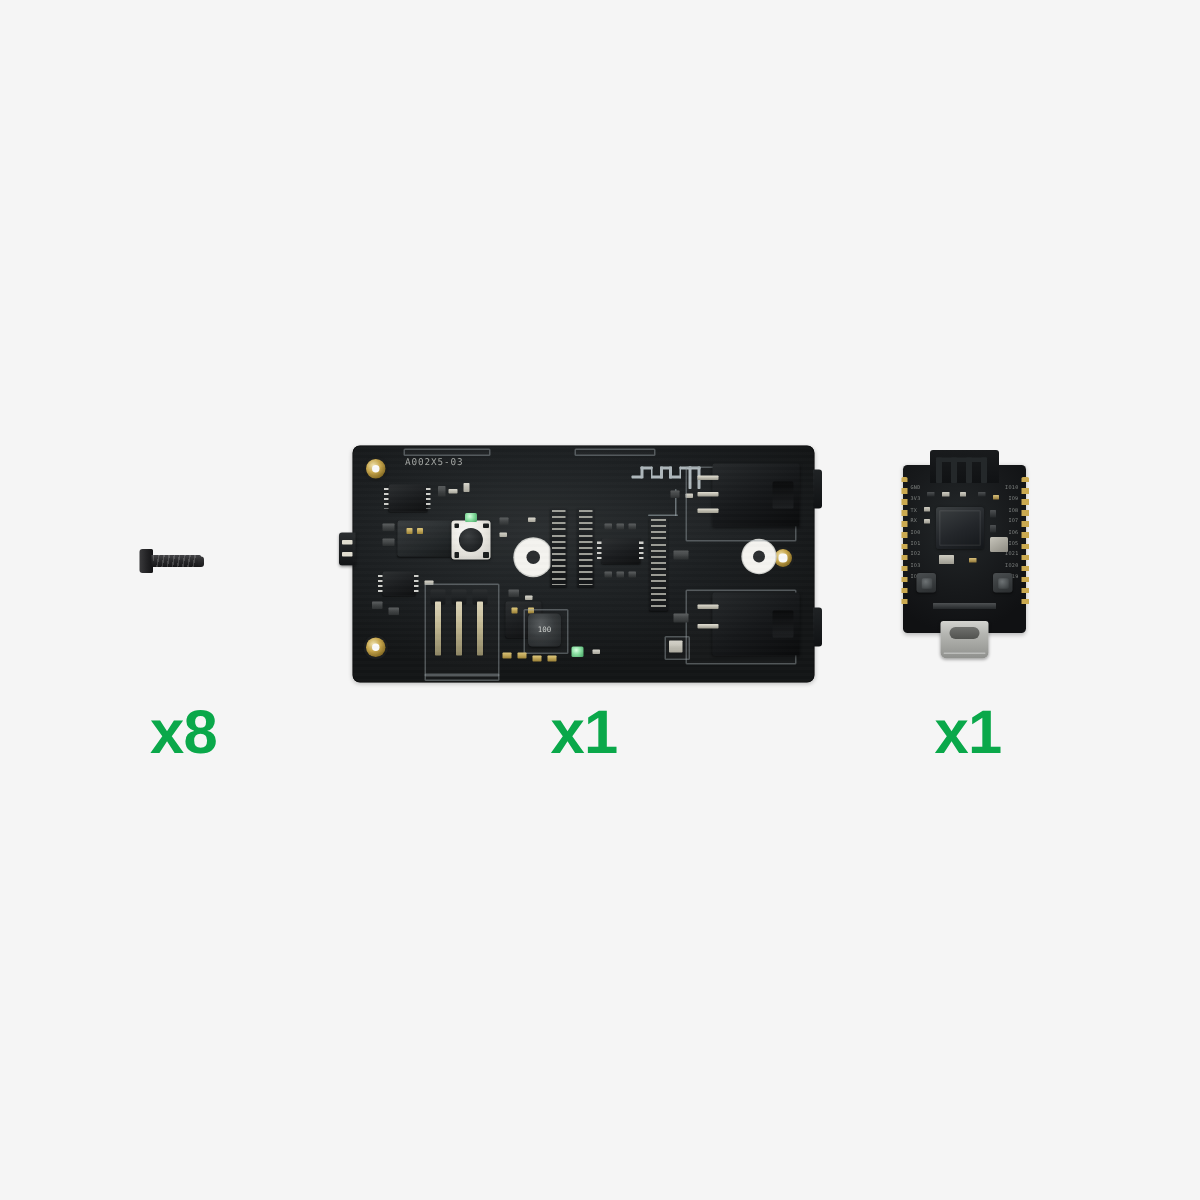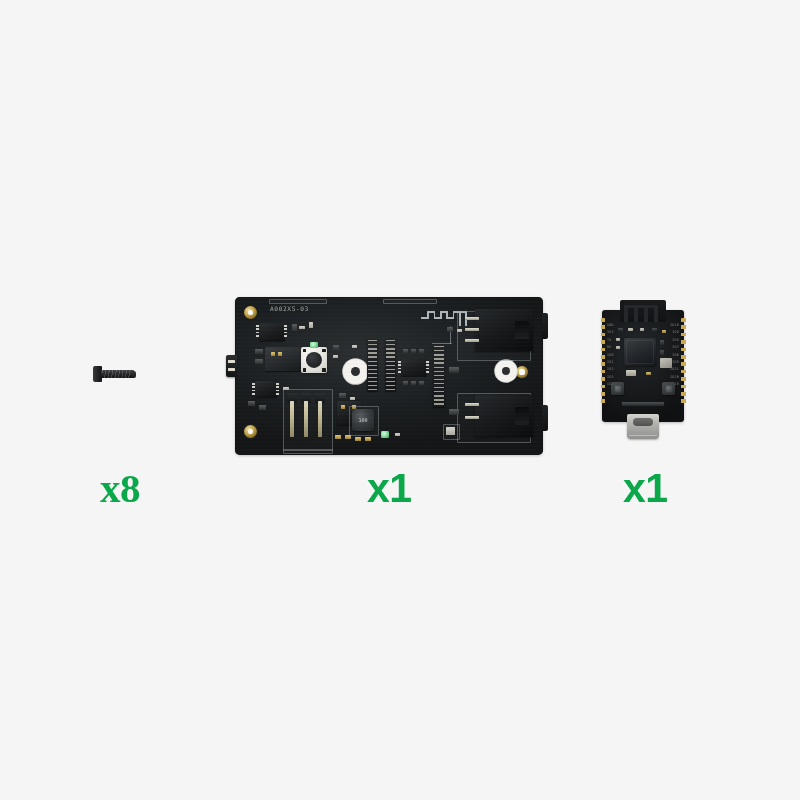--- a/index.html
+++ b/index.html
@@ -26,21 +26,21 @@
     position: absolute;
     color: #0aa84a;
     font-family: "Liberation Sans", sans-serif;
     font-weight: 700;
     font-size: 41px;
     line-height: 1;
     letter-spacing: -0.5px;
     white-space: nowrap;
     user-select: none;
   }
-  .qty-screw { left: 100px; top: 468px; font-family: Liberation Serif, serif; }
+  .qty-screw { left: 100px; top: 468px; }
   .qty-board { left: 367px; top: 468px; }
   .qty-mcu   { left: 623px; top: 468px; }
 
   
   .screw-wrap {
     position: absolute;
     left: 93px;
     top: 365px;
     width: 44px;
     height: 18px;

